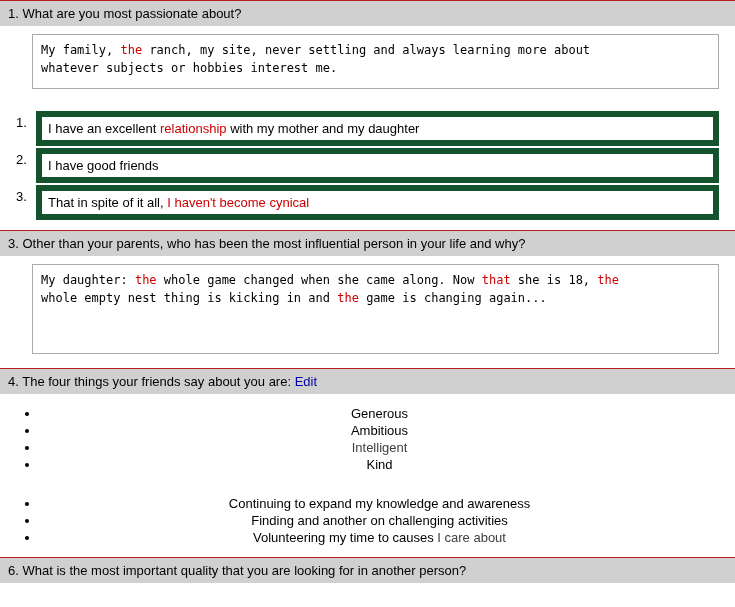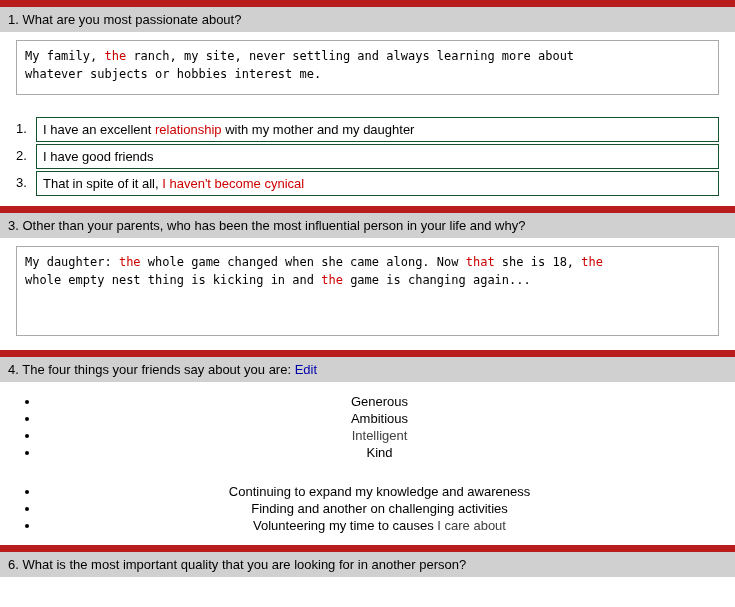--- a/index.html
+++ b/index.html
@@ -11,21 +11,21 @@
       width: 735px;
     }
     .section {
       margin-bottom: 0;
     }
     .section-header {
       background: #d0d0d0;
       padding: 5px 8px;
       font-weight: bold;
       font-size: 13px;
-      border-top: 7px solid #b91c1c;
+      border-top: 1px solid #b91c1c;
     }
     .section-header span {
       font-weight: normal;
     }
     .section-content {
       padding: 8px 16px;
       background: #fff;
     }
     .numbered-list {
       list-style: none;
@@ -37,21 +37,21 @@
       margin-bottom: 2px;
     }
     .numbered-list .num {
       width: 20px;
       font-size: 13px;
       padding-top: 4px;
       flex-shrink: 0;
     }
     .numbered-list .list-box {
       flex: 1;
-      border: 1px solid #14532d;
+      border: 6px solid #14532d;
       padding: 4px 6px;
       font-family: Arial, sans-serif;
       font-size: 13px;
       background: #fff;
     }
     .bullet-list {
       list-style: disc;
       padding-left: 24px;
       margin: 4px 0;
       text-align: center;
@@ -72,20 +72,21 @@
     .spacer { height: 6px; }
     .answer-box {
       border: 1px solid #aaa;
       padding: 6px 8px;
       font-family: monospace;
       font-size: 12px;
       line-height: 1.5;
       background: #fff;
       min-height: 55px;
       white-space: pre-wrap;
+      margin-left: 16px;
     }
     .answer-box-lg {
       min-height: 90px;
     }
   </style>
 </head>
 <body>
 
 <div class="section">
   <div class="section-header">

